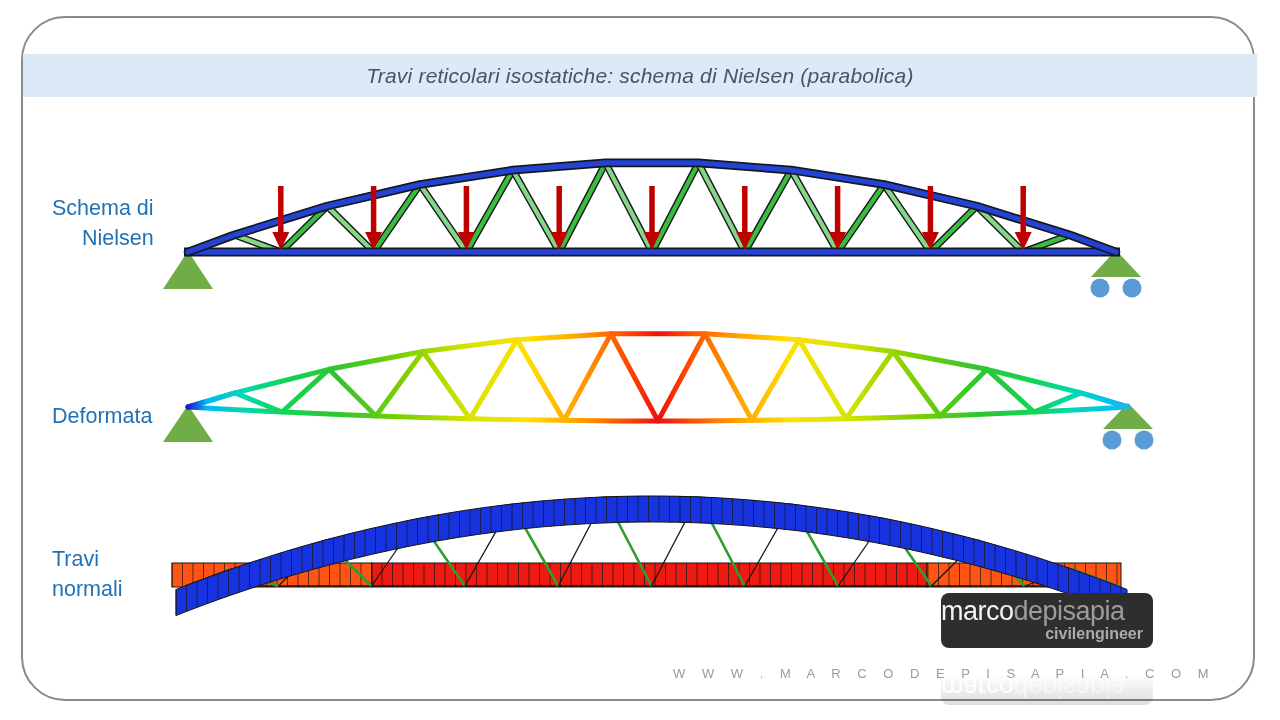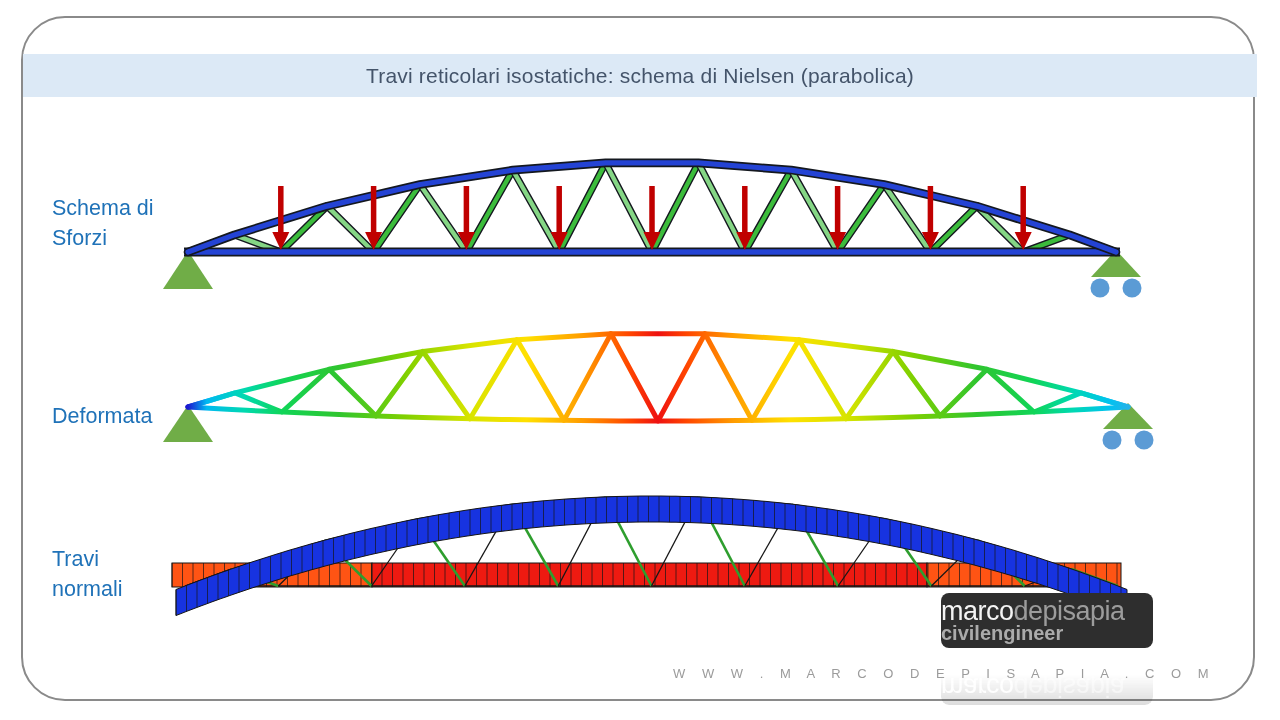--- a/index.html
+++ b/index.html
@@ -1,52 +1,52 @@
 <!DOCTYPE html>
 <html><head>
 <meta charset="utf-8">
 <style>
   html,body{margin:0;padding:0;width:1280px;height:720px;background:#ffffff;
     font-family:"Liberation Sans",sans-serif;position:relative;overflow:hidden;}
   .frame{position:absolute;left:21px;top:16px;width:1230px;height:681px;
     border:2px solid #8a8a8a;border-radius:44px;background:transparent;}
   .titlebar{position:absolute;left:23px;top:54px;width:1234px;height:43px;
-    background:#dce9f6;display:flex;align-items:center;justify-content:center;}
+    background:#dce9f6;display:flex;align-items:center;justify-content:center;font-style:italic;}
   .titlebar span{font-size:21px;color:#44546A;letter-spacing:.2px;}
   .side-label{position:absolute;left:52px;color:#1F72B8;font-size:21.5px;line-height:30px;}
-  #label-schema{top:193px;}
+  #label-schema{top:193px;text-align:right;}
   #label-deformata{top:373px;margin-top:28px;}
   #label-sforzi{top:544px;}
   #diagram-svg{position:absolute;left:0;top:0;width:1280px;height:720px;}
   .logo-wrap{position:absolute;left:941px;top:593px;width:212px;}
   .logo{width:212px;height:55px;background:#2e2e2e;border-radius:8px;
     box-sizing:border-box;padding:3px 10px 0 0;text-align:left;}
   .logo-line1{font-size:27px;letter-spacing:-0.5px;line-height:30px;white-space:nowrap;}
   .l1a{color:#f4f4f4;}
   .l1b{color:#9c9c9c;}
-  .logo-line2{font-size:20px;font-weight:bold;color:#ababab;
+  .logo-line2{font-size:16px;font-weight:bold;color:#ababab;text-align:right;
     line-height:19px;margin-top:-2px;}
   .logo-reflect{position:absolute;left:0;top:57px;transform:scaleY(-1);opacity:.18;
     -webkit-mask-image:linear-gradient(to bottom,rgba(0,0,0,.9),transparent 55%);
     mask-image:linear-gradient(to bottom,rgba(0,0,0,.9),transparent 55%);}
   .site-url{position:absolute;right:65px;top:666px;font-size:13px;letter-spacing:6.5px;
     color:#9b9b9b;white-space:nowrap;}
 </style>
 </head>
 <body>
 
 <div class="frame"></div>
 
 <div class="titlebar">
   <span>Travi reticolari isostatiche: schema di Nielsen (parabolica)</span>
 </div>
 
 <div class="side-label" id="label-schema">
   <div>Schema di</div>
-  <div>Sforzi</div>
+  <div>Nielsen</div>
 </div>
 <div class="side-label" id="label-deformata">
   <div>Deformata</div>
 </div>
 <div class="side-label" id="label-sforzi">
   <div>Travi</div>
   <div>normali</div>
 </div>
 
 <svg id="diagram-svg" viewBox="0 0 1280 720" xmlns="http://www.w3.org/2000/svg">

